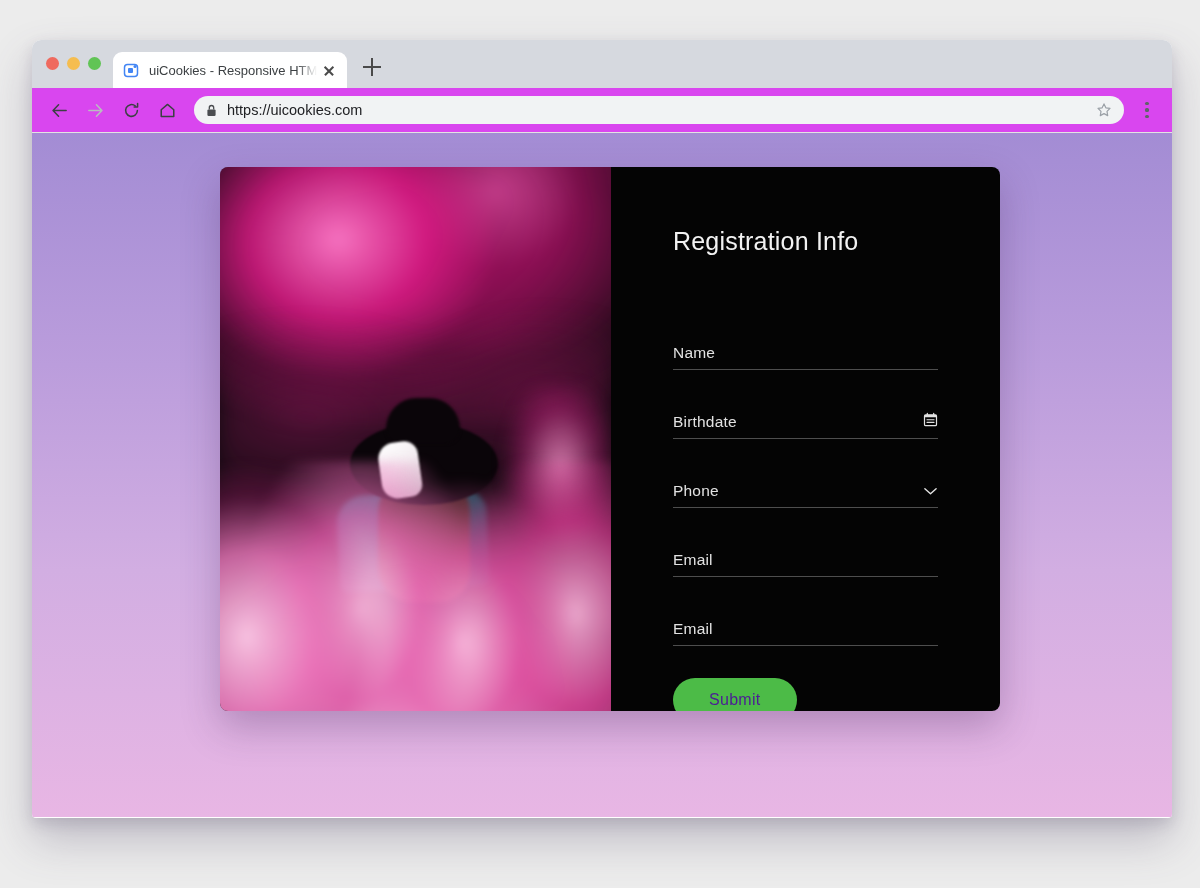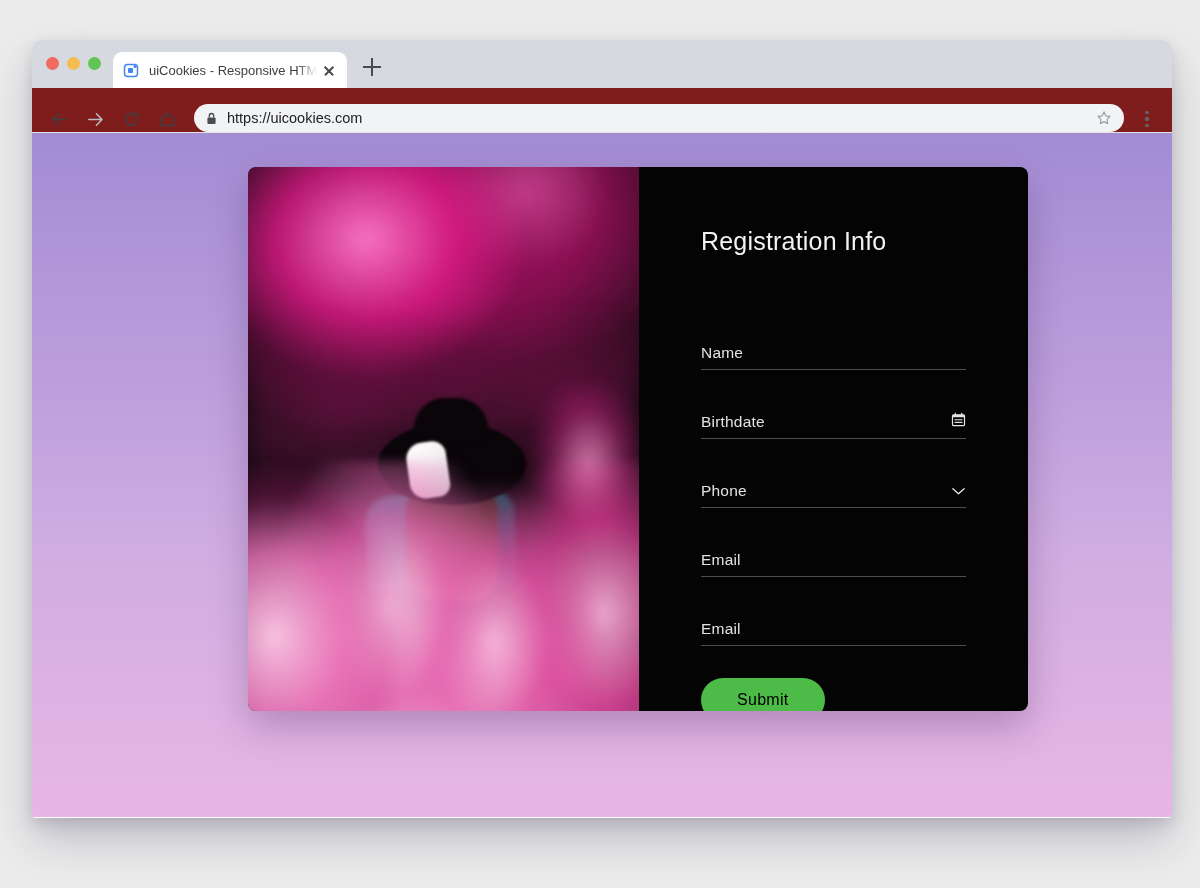--- a/index.html
+++ b/index.html
@@ -111,23 +111,23 @@
     content: "";
     position: absolute;
     background: #4a4a4a;
   }
   .new-tab::before { left: 4px; top: 12.3px; width: 18px; height: 1.7px; }
   .new-tab::after  { left: 12.3px; top: 4px; width: 1.7px; height: 18px; }
 
   
   .toolbar {
     height: 45px;
-    background: #7f1d1d;
-    display: flex;
-    align-items: flex-start;
+    background: #d946ef;
+    display: flex;
+    align-items: center;
     padding: 16px 12px;
     box-sizing: border-box;
     border-bottom: 1px solid #e3e3e3;
   }
   .nav-btn {
     width: 30px;
     height: 30px;
     margin-right: 6px;
     display: flex;
     align-items: center;
@@ -186,21 +186,20 @@
   .card {
     position: absolute;
     left: 188px;
     top: 34px;
     width: 780px;
     height: 544px;
     border-radius: 8px;
     overflow: hidden;
     display: flex;
     box-shadow: 0 16px 38px rgba(60, 30, 80, 0.28);
-    margin-left: 28px;
   }
 
   
   .card-photo {
     position: relative;
     width: 391px;
     flex: 0 0 391px;
     background: #140a11;
     overflow: hidden;
   }
@@ -341,21 +340,21 @@
     display: flex;
     align-items: center;
     justify-content: center;
   }
   .submit-wrap { padding-top: 32px; }
   .submit-btn {
     display: inline-block;
     border: none;
     outline: none;
     background: #4cbb47;
-    color: #000000;
+    color: #4c1d95;
     font-family: "Liberation Sans", sans-serif;
     font-size: 16px;
     letter-spacing: 0.3px;
     padding: 13px 36px;
     border-radius: 24px;
     cursor: pointer;
   }
 </style>
 </head>
 <body>

